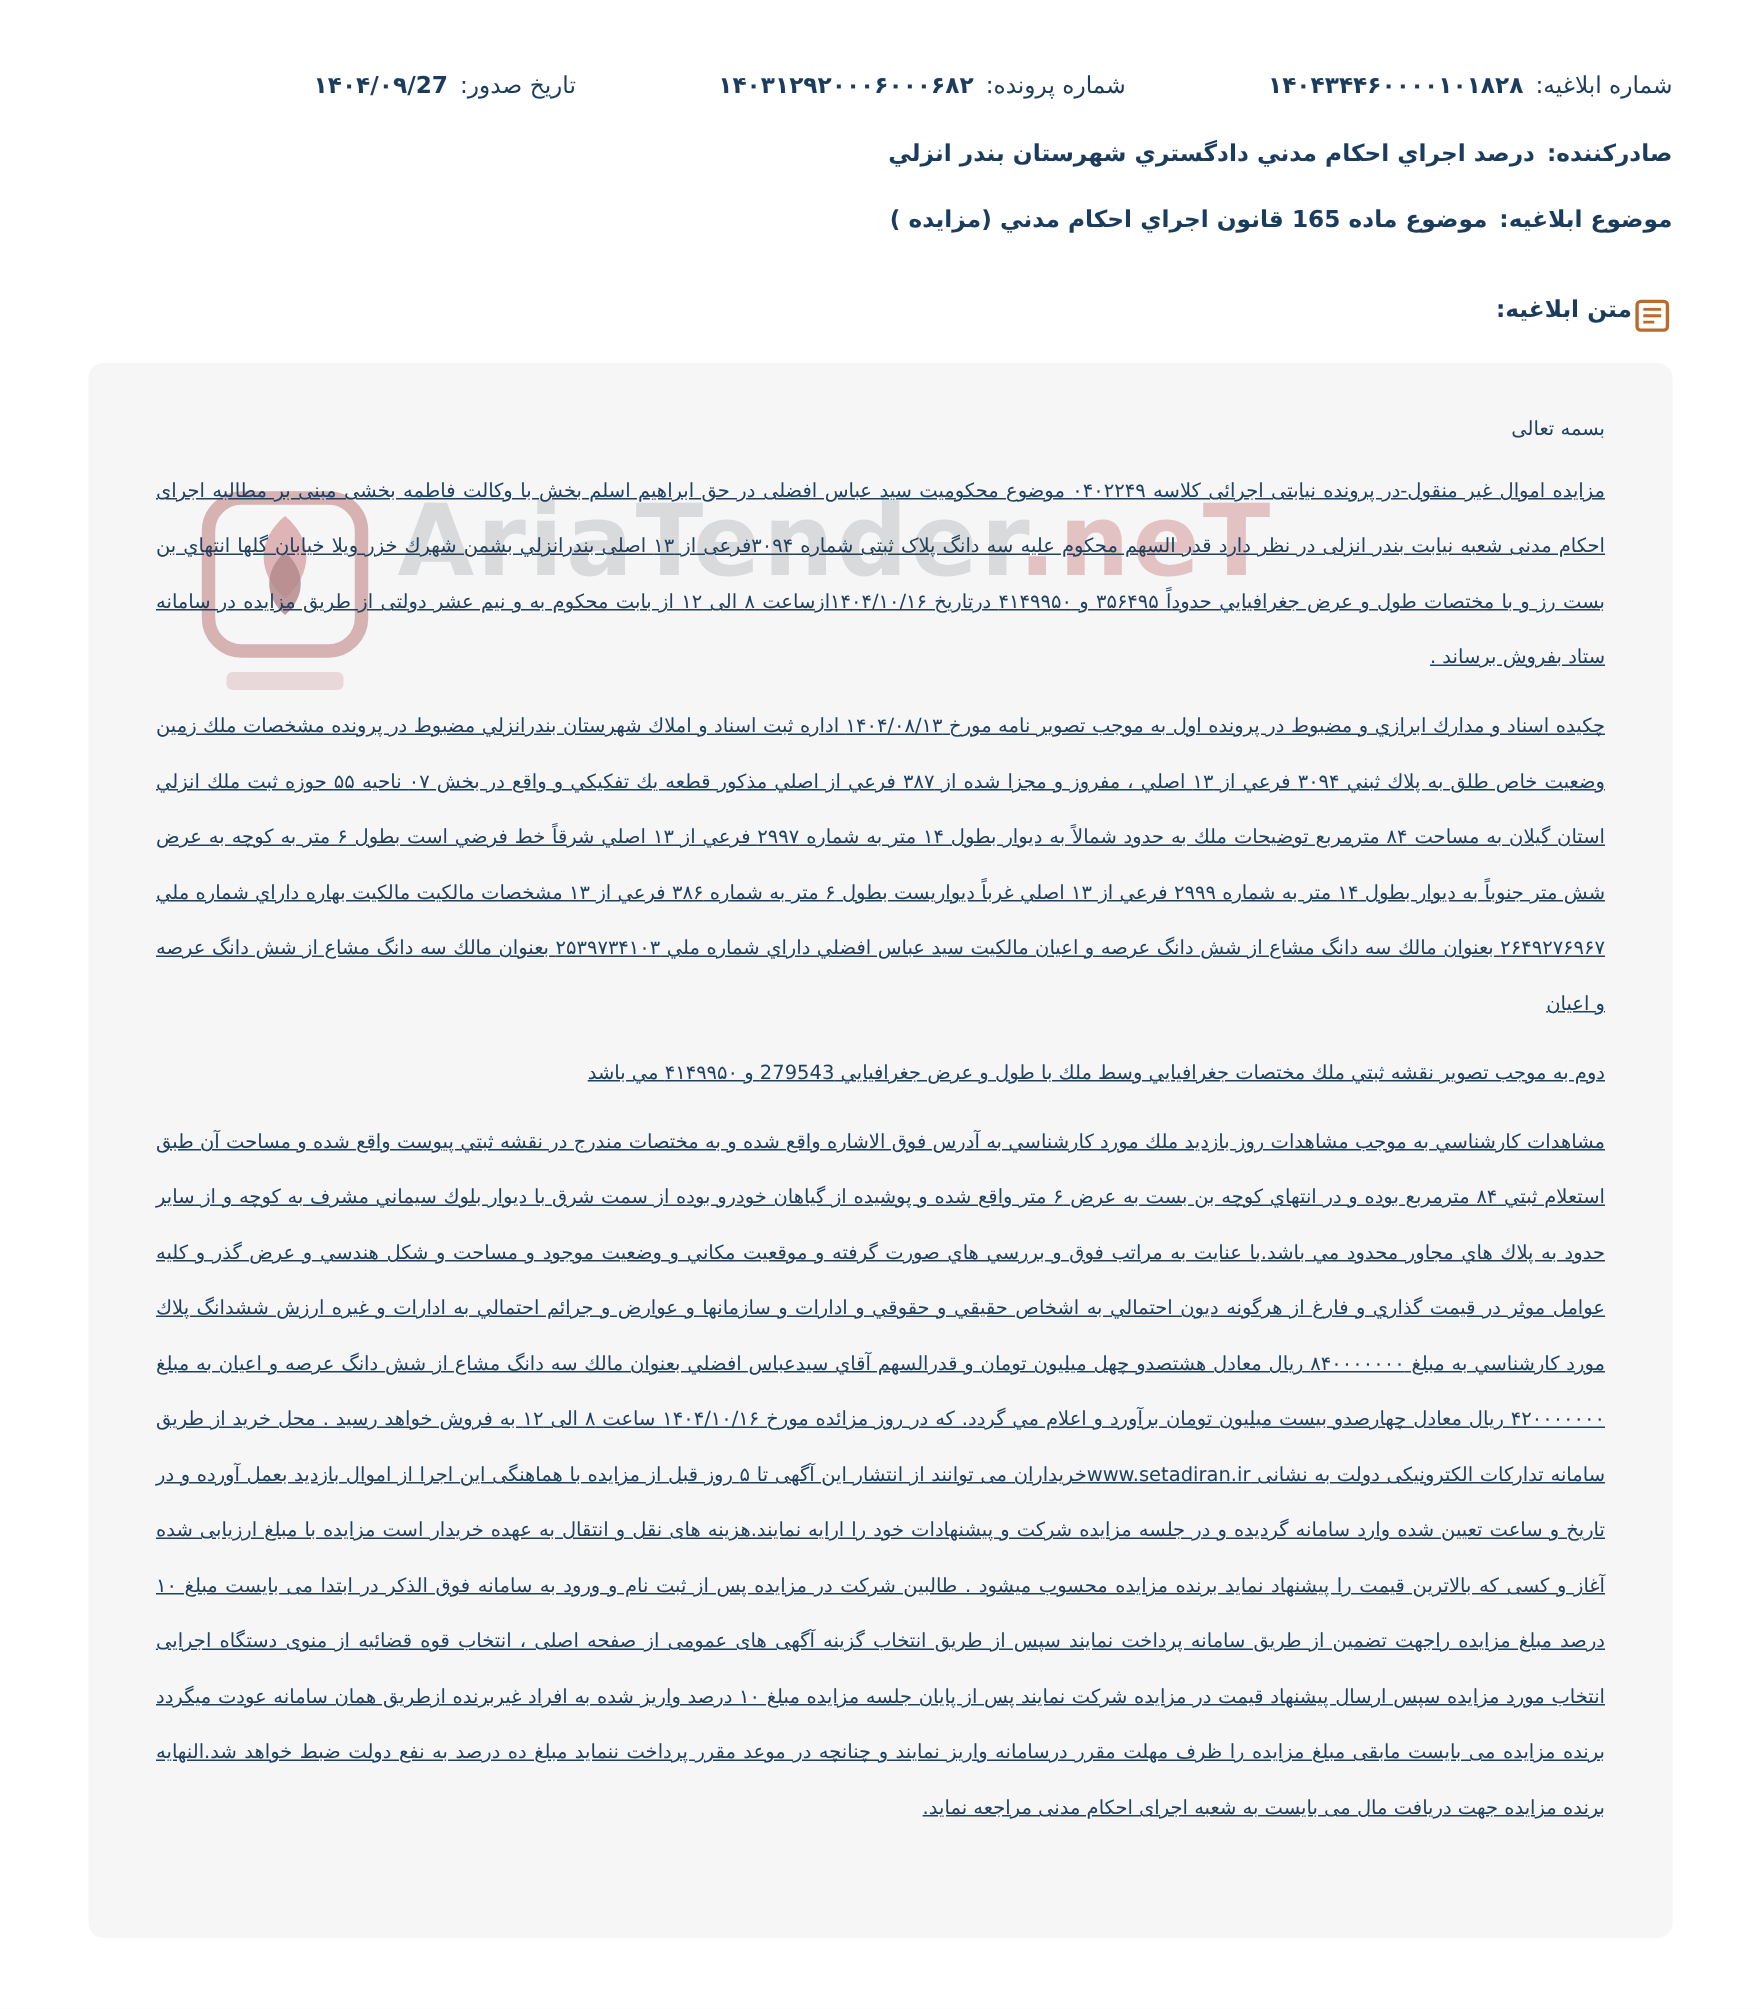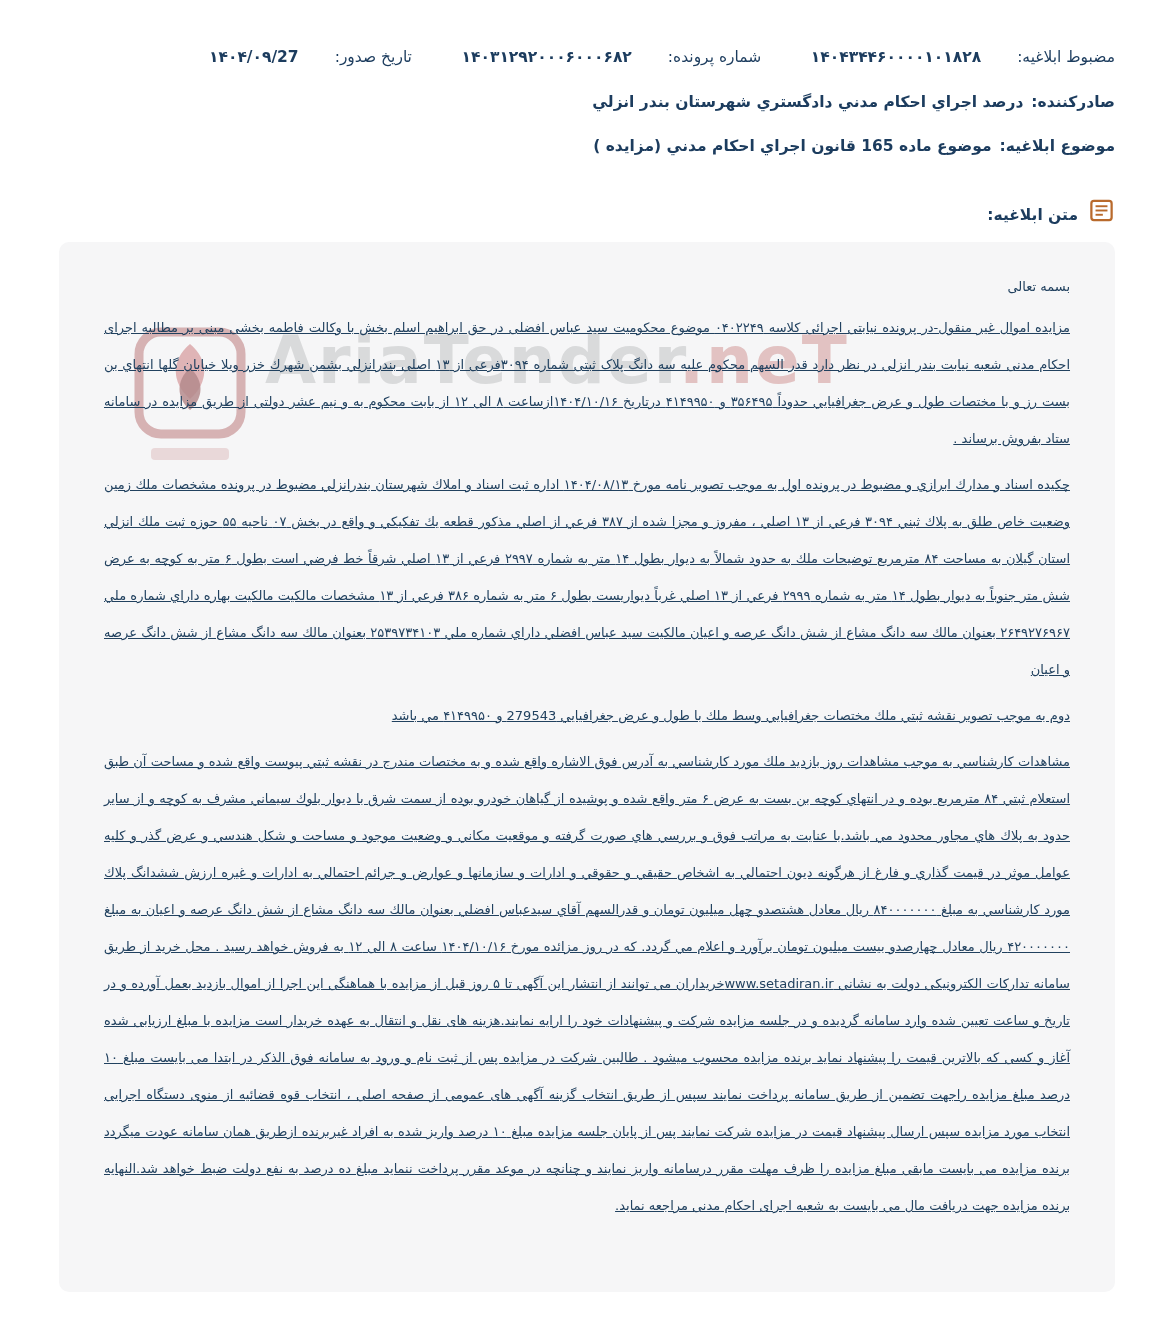--- a/index.html
+++ b/index.html
@@ -14,27 +14,27 @@
   }
   .page { position:relative; width:1174px; height:1339px; }
 
   
   .hdr { padding:48px 59px 0; font-size:15.5px; }
   .meta-row {
     display:flex; justify-content:space-between; align-items:baseline;
     padding-left:150px; margin-bottom:27px;
   }
   .meta-field { display:flex; gap:8px; white-space:nowrap; }
-  .meta-label { font-weight:normal;margin-left:28px; }
+  .meta-label { font-weight:normal; }
   .meta-value { font-weight:bold; }
   .pair-row { display:flex; gap:8px; margin-bottom:26px; }
   .pair-label { font-weight:bold; }
   .pair-value { font-weight:bold; }
   .notice-label-row {
-    display:flex; align-items:flex-end; gap:10px;
+    display:flex; align-items:flex-start; 
     margin:42px 0 18px; font-weight:bold;
   }
   .doc-icon { flex:0 0 auto; display:inline-flex; }
 
   
   .card {
     position:relative;
     margin:0 59px;
     background:#f6f6f7;
     border-radius:10px;
@@ -69,21 +69,21 @@
   .wm-text .suffix { color:#e2c2c2; }
 </style>
 </head>
 <body>
 
 <div class="page">
 
   <header class="hdr">
     <div class="meta-row">
       <div class="meta-field">
-        <span class="meta-label">مضبوط ابلاغیه:</span>
+        <span class="meta-label">شماره ابلاغیه:</span>
         <span class="meta-value">۱۴۰۴۳۴۴۶۰۰۰۰۱۰۱۸۲۸</span>
       </div>
       <div class="meta-field">
         <span class="meta-label">شماره پرونده:</span>
         <span class="meta-value">۱۴۰۳۱۲۹۲۰۰۰۶۰۰۰۶۸۲</span>
       </div>
       <div class="meta-field">
         <span class="meta-label">تاریخ صدور:</span>
         <span class="meta-value">۱۴۰۴/۰۹/27</span>
       </div>

